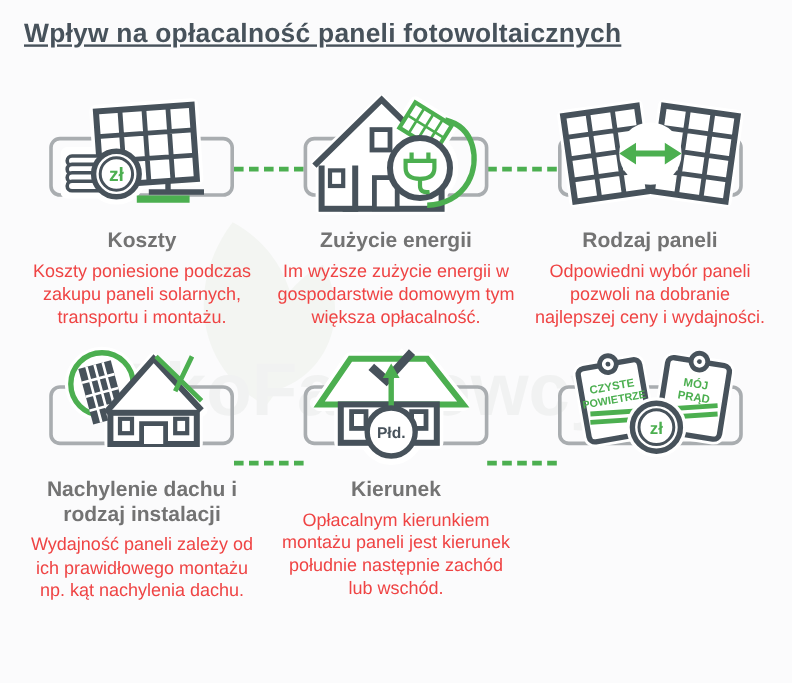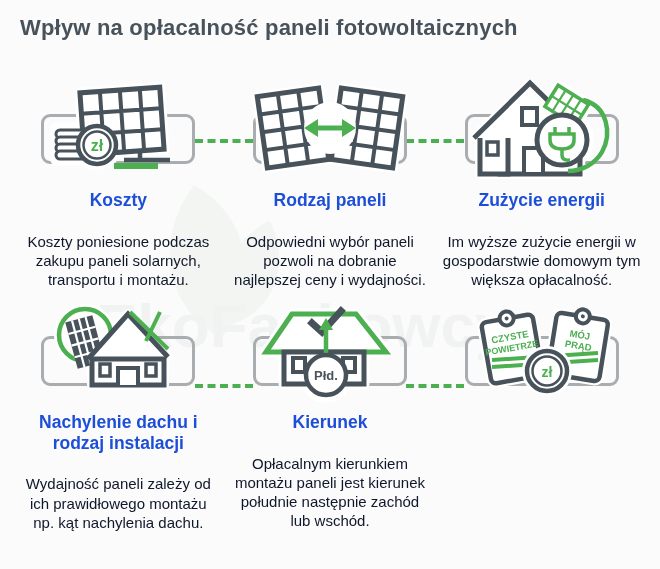--- a/index.html
+++ b/index.html
@@ -3,21 +3,21 @@
 <meta charset="utf-8">
 <style>
   html,body{margin:0;padding:0;}
   body{
     width:660px;height:569px;position:relative;overflow:hidden;
     background:#fbfbfc;
     font-family:"Liberation Sans", sans-serif;
   }
   .page-title{
     position:absolute;top:15px;left:20px;z-index:3;
-    font-size:22px;font-weight:bold;color:#47525b;letter-spacing:.2px;margin:0;
+    font-size:22px;font-weight:bold;color:#47525b;letter-spacing:.2px;margin:0;text-decoration:underline;
   }
   
   .wm-text{
     position:absolute;top:290px;left:96px;z-index:0;
     font-size:62px;font-weight:bold;color:#f1f2f2;white-space:nowrap;user-select:none;
   }
   .wm-leaf{position:absolute;top:178px;left:142px;z-index:0;}
   
   .grid{
     position:absolute;top:78px;left:0;width:660px;z-index:2;
@@ -25,25 +25,25 @@
     column-gap:8px;row-gap:30px;padding:0 18px;box-sizing:border-box;gap:11px;
   }
   .card{display:flex;flex-direction:column;align-items:center;text-align:center;}
   .icon-area{position:relative;width:100%;height:104px;}
   .plate{
     position:absolute;left:50%;transform:translateX(-50%);top:36px;
     width:148px;height:44px;border:3px solid #a9adb0;border-radius:9px;
   }
   svg.icon{position:absolute;left:50%;transform:translateX(-50%);top:-8px;}
   .heading{
-    margin:8px 0 0;font-size:17.5px;line-height:1.18;font-weight:bold;color:#1d4ed8;
+    margin:8px 0 0;font-size:17.5px;line-height:1.18;font-weight:bold;color:#737373;
     max-width:200px;
   }
   .body-text{
-    margin:21px auto 0;font-size:15px;line-height:1.28;color:#0f172a;max-width:198px;
+    margin:6px auto 0;font-size:15px;line-height:1.28;color:#ef4444;max-width:198px;
   }
   
   .connector{position:absolute;width:58px;border-top:4px dashed #4CAF50;z-index:1;}
   .c1{top:139px;left:195px;}
   .c2{top:139px;left:406px;}
   .c3{top:384px;left:195px;}
   .c4{top:384px;left:406px;}
   text{font-family:"Liberation Sans", sans-serif;}
 </style>
 </head>
@@ -95,47 +95,20 @@
     </div>
     <h3 class="heading">Koszty</h3>
     <p class="body-text">Koszty poniesione podczas zakupu paneli solarnych, transportu i montażu.</p>
   </div>
 
   <div class="card">
     <div class="icon-area">
       <div class="plate"></div>
       <svg class="icon" width="180" height="120" viewBox="0 0 180 120">
         <g fill="#fff" stroke="#fff" stroke-width="10" stroke-linejoin="round">
-          <rect x="22" y="22" width="62" height="72" transform="rotate(-8 53 58)"></rect>
-          <rect x="96" y="22" width="62" height="72" transform="rotate(8 127 58)"></rect>
-        </g>
-        <g transform="rotate(-8 53 58)">
-          <rect x="22" y="22" width="62" height="72" fill="#fff" stroke="#47525B" stroke-width="5"></rect>
-          <path d="M42.7,22 V94 M63.3,22 V94 M22,40 H84 M22,58 H84 M22,76 H84" stroke="#47525B" stroke-width="4" fill="none"></path>
-        </g>
-        <g transform="rotate(8 127 58)">
-          <rect x="96" y="22" width="62" height="72" fill="#fff" stroke="#47525B" stroke-width="5"></rect>
-          <path d="M116.7,22 V94 M137.3,22 V94 M96,40 H158 M96,58 H158 M96,76 H158" stroke="#47525B" stroke-width="4" fill="none"></path>
-        </g>
-        <circle cx="90" cy="58" r="26" fill="#fff"></circle>
-        <g>
-          <path d="M74,58 H106" stroke="#4CAF50" stroke-width="5"></path>
-          <path d="M78,49 L64,58 L78,67 Z M102,49 L116,58 L102,67 Z" fill="#4CAF50"></path>
-        </g>
-      </svg>
-    </div>
-    <h3 class="heading">Rodzaj paneli</h3>
-    <p class="body-text">Odpowiedni wybór paneli pozwoli na dobranie najlepszej ceny i wydajności.</p>
-  </div>
-
-  <div class="card">
-    <div class="icon-area">
-      <div class="plate"></div>
-      <svg class="icon" width="180" height="120" viewBox="0 0 180 120">
-        <g fill="#fff" stroke="#fff" stroke-width="10" stroke-linejoin="round">
           <path d="M24,66 L78,14 L132,66 Z"></path>
           <rect x="28" y="62" width="100" height="42"></rect>
           <rect x="97" y="23" width="36" height="25" transform="rotate(32 115 35)"></rect>
           <circle cx="110" cy="70" r="27"></circle>
         </g>
         <g>
           <rect x="48" y="64" width="80" height="40" fill="#fff" stroke="#47525B" stroke-width="5"></rect>
           <rect x="28" y="64" width="28" height="40" fill="#fff" stroke="#47525B" stroke-width="5"></rect>
           <rect x="35" y="72" width="11" height="13" fill="#fff" stroke="#47525B" stroke-width="3.5"></rect>
           <path d="M22,68 L78,13 L134,68 Z" fill="#fff"></path>
@@ -158,20 +131,47 @@
     </div>
     <h3 class="heading">Zużycie energii</h3>
     <p class="body-text">Im wyższe zużycie energii w gospodarstwie domowym tym większa opłacalność.</p>
   </div>
 
   <div class="card">
     <div class="icon-area">
       <div class="plate"></div>
       <svg class="icon" width="180" height="120" viewBox="0 0 180 120">
         <g fill="#fff" stroke="#fff" stroke-width="10" stroke-linejoin="round">
+          <rect x="22" y="22" width="62" height="72" transform="rotate(-8 53 58)"></rect>
+          <rect x="96" y="22" width="62" height="72" transform="rotate(8 127 58)"></rect>
+        </g>
+        <g transform="rotate(-8 53 58)">
+          <rect x="22" y="22" width="62" height="72" fill="#fff" stroke="#47525B" stroke-width="5"></rect>
+          <path d="M42.7,22 V94 M63.3,22 V94 M22,40 H84 M22,58 H84 M22,76 H84" stroke="#47525B" stroke-width="4" fill="none"></path>
+        </g>
+        <g transform="rotate(8 127 58)">
+          <rect x="96" y="22" width="62" height="72" fill="#fff" stroke="#47525B" stroke-width="5"></rect>
+          <path d="M116.7,22 V94 M137.3,22 V94 M96,40 H158 M96,58 H158 M96,76 H158" stroke="#47525B" stroke-width="4" fill="none"></path>
+        </g>
+        <circle cx="90" cy="58" r="26" fill="#fff"></circle>
+        <g>
+          <path d="M74,58 H106" stroke="#4CAF50" stroke-width="5"></path>
+          <path d="M78,49 L64,58 L78,67 Z M102,49 L116,58 L102,67 Z" fill="#4CAF50"></path>
+        </g>
+      </svg>
+    </div>
+    <h3 class="heading">Rodzaj paneli</h3>
+    <p class="body-text">Odpowiedni wybór paneli pozwoli na dobranie najlepszej ceny i wydajności.</p>
+  </div>
+
+  <div class="card">
+    <div class="icon-area">
+      <div class="plate"></div>
+      <svg class="icon" width="180" height="120" viewBox="0 0 180 120">
+        <g fill="#fff" stroke="#fff" stroke-width="10" stroke-linejoin="round">
           <circle cx="57" cy="43" r="26"></circle>
           <path d="M60,67 L100,22 L140,65 Z"></path>
           <rect x="64" y="65" width="72" height="28"></rect>
         </g>
         <circle cx="57" cy="43" r="26" fill="#fff" stroke="#4CAF50" stroke-width="4.5"></circle>
         <g transform="rotate(-15 57 50)">
           <rect x="43" y="26" width="28" height="48" fill="#47525B"></rect>
           <path d="M50,26 V74 M57,26 V74 M64,26 V74 M43,38 H71 M43,50 H71 M43,62 H71" stroke="#fff" stroke-width="2.2" fill="none"></path>
         </g>
         <g>

